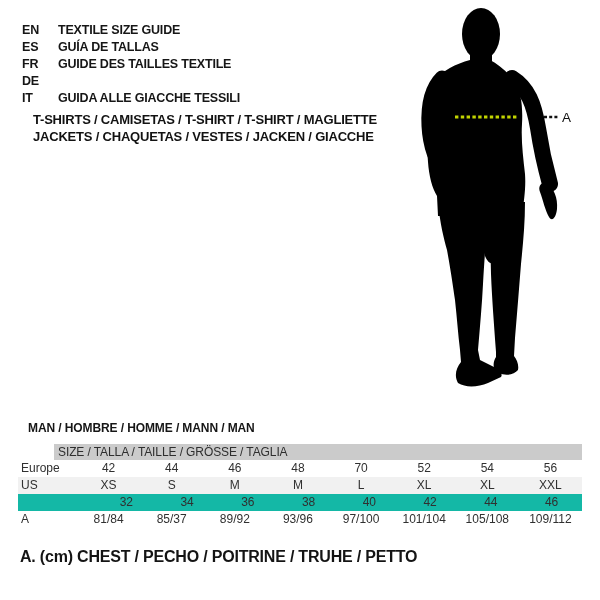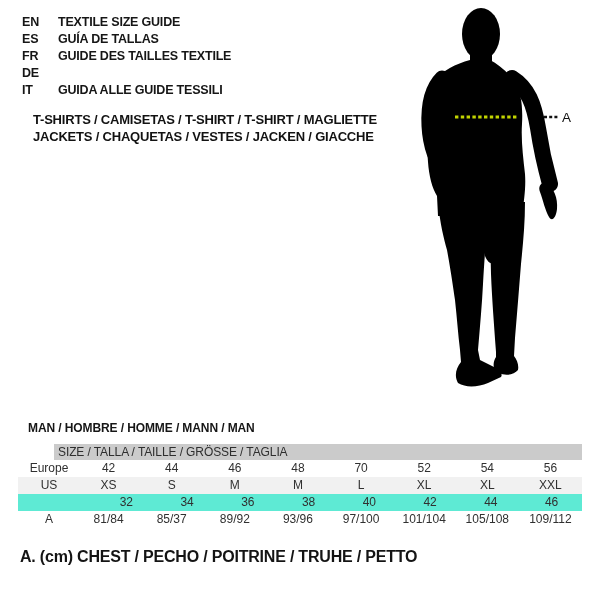--- a/index.html
+++ b/index.html
@@ -1,40 +1,40 @@
 <!DOCTYPE html>
 <html><head>
 <meta charset="utf-8">
 <style>
   html,body{margin:0;padding:0;background:#fff;}
   .canvas{
     position:relative;width:600px;height:600px;background:#ffffff;overflow:hidden;
     font-family:"Liberation Sans",sans-serif;color:#111;
   }
   
-  .lang-block{position:absolute;left:22px;top:14px;}
+  .lang-block{position:absolute;left:22px;top:22px;}
   .lang-row{display:grid;grid-template-columns:36px auto;line-height:17px;
     font-size:12.5px;font-weight:700;letter-spacing:-0.2px;color:#161616;}
   
   .category-block{position:absolute;left:22px;top:111px;margin-left:11px;}
   .category-line{font-size:13px;font-weight:700;line-height:17px;letter-spacing:-0.2px;color:#121212;}
   
   .figure-wrap{position:absolute;left:408px;top:4px;width:170px;height:392px;}
   .figure-wrap svg{display:block;width:100%;height:100%;}
   
   .section-title{position:absolute;left:28px;top:421px;font-size:12px;font-weight:700;
     letter-spacing:-0.1px;color:#161616;}
   
   .size-table{position:absolute;left:18px;top:444px;width:564px;font-size:12px;color:#303030;}
   .thead{height:16px;line-height:16px;background:#cbcbcb;padding-left:4px;color:#2e2e2e;
     letter-spacing:-0.1px;margin-left:36px;}
   .trow{display:flex;height:17px;line-height:17px;align-items:center;}
   .trow.r1{background:#f1f1f1;}
-  .trow.r2{background:#5eead4;padding-left:19px;}
-  .tlabel{width:56px;padding-left:3px;flex:none;text-align:center;}
+  .trow.r2{background:#14b8a6;padding-left:19px;}
+  .tlabel{width:56px;padding-left:3px;flex:none;text-align:left;}
   .tcell{flex:1;text-align:center;}
   
   .footnote{position:absolute;left:20px;top:548px;font-size:16px;font-weight:700;
     letter-spacing:-0.2px;color:#141414;}
 </style>
 </head>
 <body>
 
 <div class="canvas">
 
@@ -49,21 +49,21 @@
     </div>
     <div class="lang-row">
       <span>FR</span>
       <span>GUIDE DES TAILLES TEXTILE</span>
     </div>
     <div class="lang-row">
       <span>DE</span>
     </div>
     <div class="lang-row">
       <span>IT</span>
-      <span>GUIDA ALLE GUIDE TESSILI</span>
+      <span>GUIDA ALLE GIACCHE TESSILI</span>
     </div>
   </div>
 
   <div class="category-block">
     <div class="category-line">T-SHIRTS / CAMISETAS / T-SHIRT / T-SHIRT / MAGLIETTE</div>
     <div class="category-line">JACKETS / CHAQUETAS / VESTES / JACKEN / GIACCHE</div>
   </div>
 
   <div class="figure-wrap">
     <svg viewBox="0 0 170 392" xmlns="http://www.w3.org/2000/svg">

